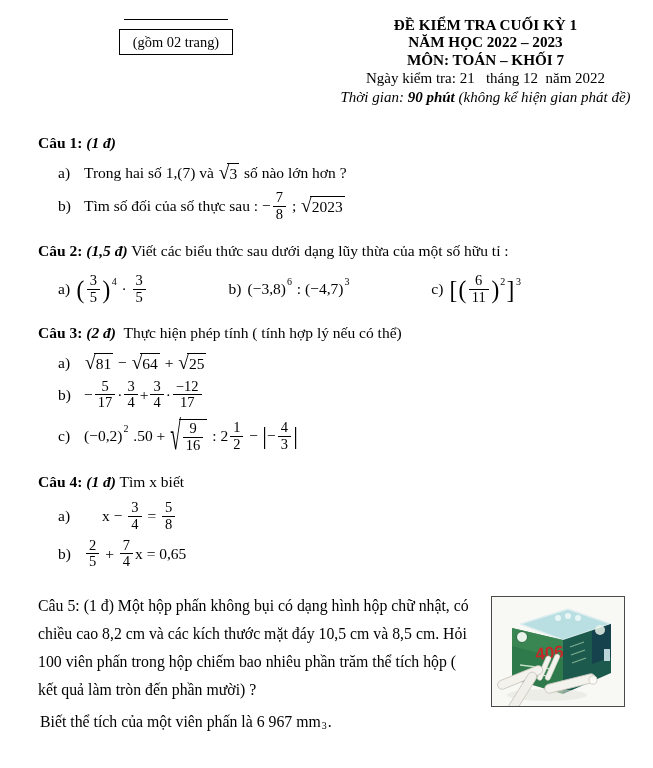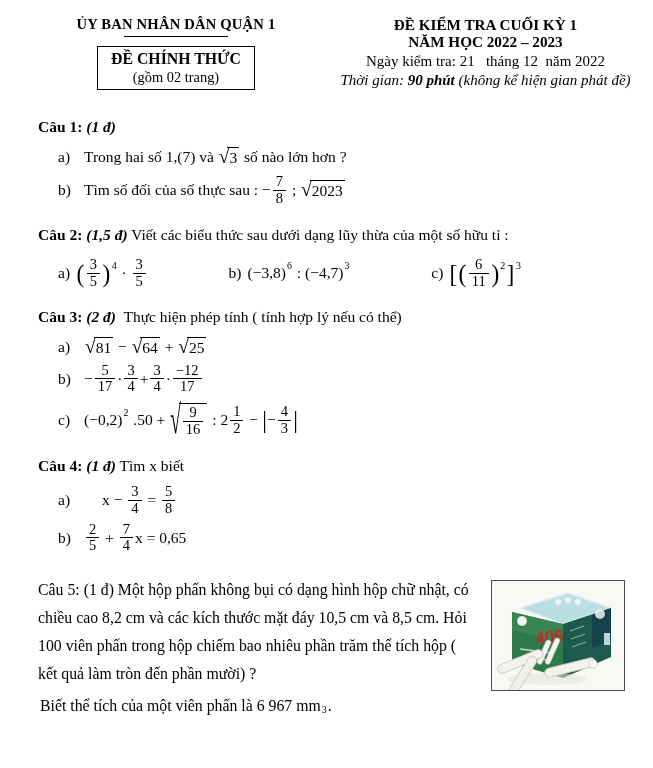--- a/index.html
+++ b/index.html
@@ -61,30 +61,29 @@
   .note{margin:7px 0 0 2px;line-height:1.4;font-size:15.8px;display:flex;align-items:flex-end;}
   .clear{clear:both;}
 </style>
 </head>
 <body>
 
 <div class="page">
 
   <header class="hdr">
     <div class="hl">
-      <div class="org1">ỦY BAN NHÂN DÂN QUẬN 1</div>
       <div class="uline"></div>
       <div class="obox">
-        <div class="obt">ĐỀ CHÍNH THỨC</div>
         <div class="obs">(gồm 02 trang)</div>
       </div>
     </div>
     <div class="hr2">
       <div class="r1">ĐỀ KIỂM TRA CUỐI KỲ 1</div>
       <div class="r2">NĂM HỌC 2022 – 2023</div>
+      <div class="r3">MÔN: TOÁN – KHỐI 7</div>
       <div class="r4">Ngày kiểm tra: 21   tháng 12  năm 2022</div>
       <div class="r5"><span>Thời gian: </span><span class="tb">90 phút</span><span> (không kể hiện gian phát đề)</span></div>
     </div>
   </header>
 
   <section class="q" id="q1">
     <div class="qhead"><span class="qnum">Câu 1:</span> <span class="qpts">(1 đ)</span></div>
     <div class="row r-a1">
         <span class="lbl">a)</span>
         <span class="m">

